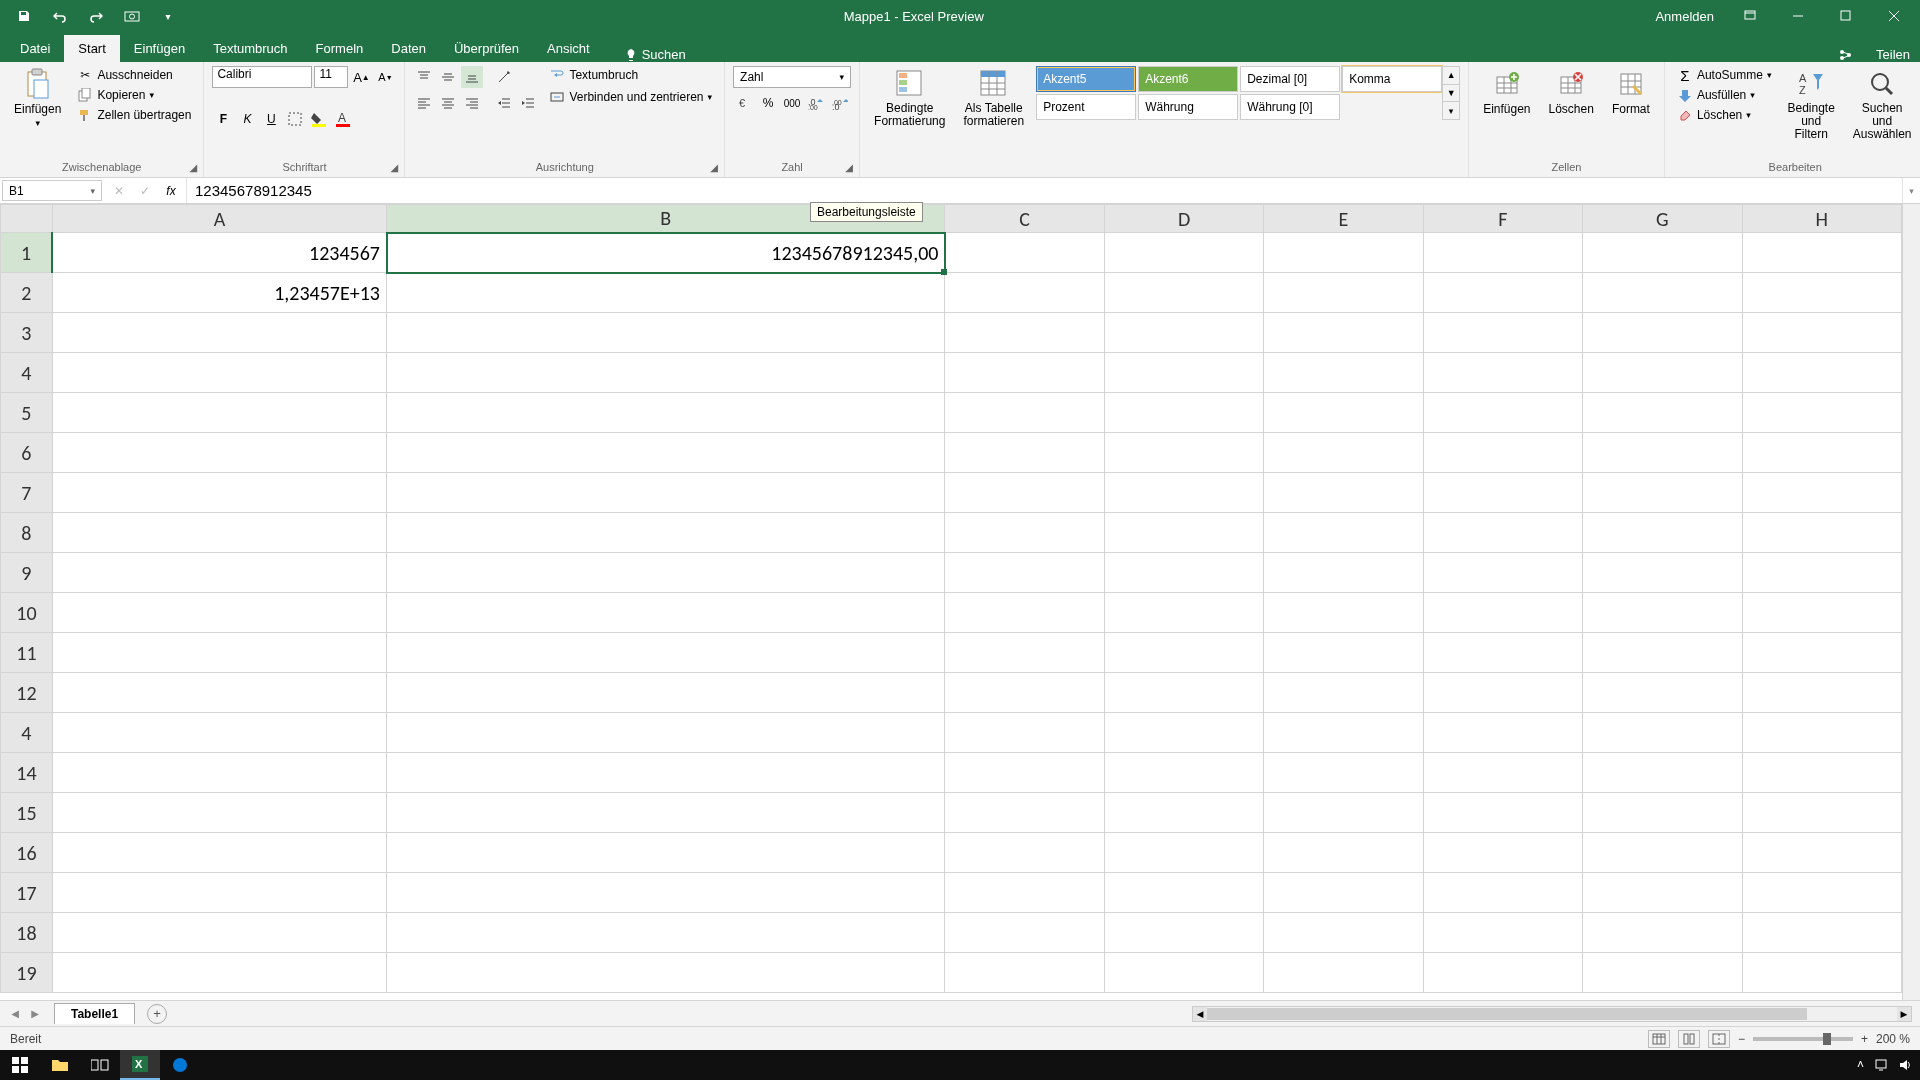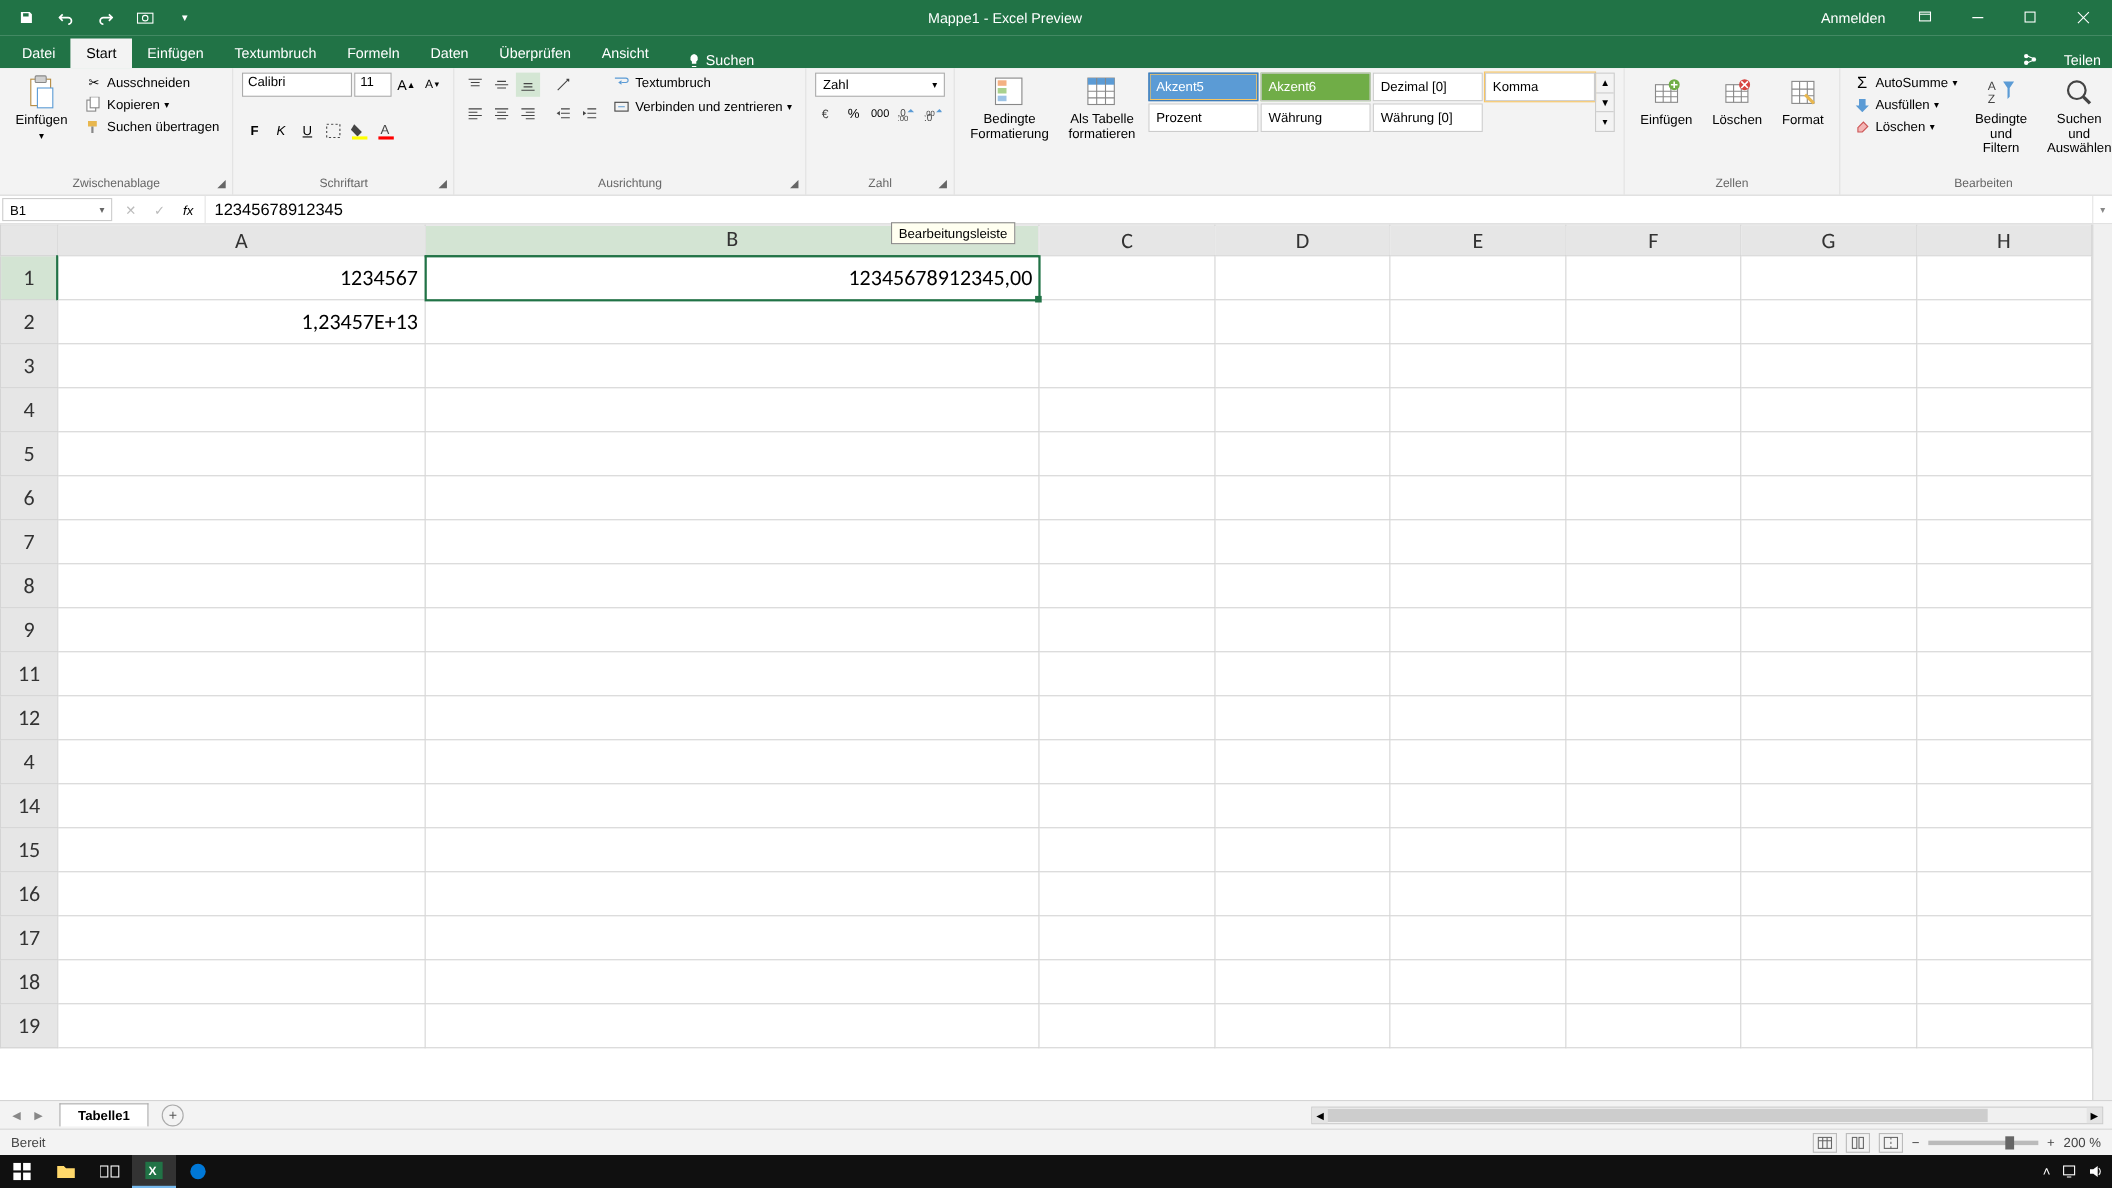--- a/index.html
+++ b/index.html
@@ -11,21 +11,21 @@
 .titlebar-btn { width: 28px; height: 28px; display: flex; align-items: center; justify-content: center; color: #fff; cursor: pointer; }
 .titlebar-center { flex: 1; text-align: center; }
 .titlebar-right { display: flex; align-items: center; gap: 4px; padding-right: 4px; }
 .titlebar-text { font-size: 13px; padding: 0 10px; }
 .win-btn { width: 44px; height: 32px; display: flex; align-items: center; justify-content: center; color: #fff; }
 
 
 .ribbon-tabs { background: #217346; height: 30px; display: flex; align-items: flex-end; padding-left: 6px; }
 .ribbon-tab { padding: 6px 14px; font-size: 13px; color: #fff; cursor: pointer; }
 .ribbon-tab.active { background: #f3f3f3; color: #000000; }
-.ribbon-right { margin-left: auto; padding-right: 10px; display: flex; align-items: flex-start; color: #fff; font-size: 13px; gap: 24px; }
+.ribbon-right { margin-left: auto; padding-right: 10px; display: flex; align-items: flex-end; color: #fff; font-size: 13px; gap: 24px; }
 .search-area { display: flex; align-items: center; color: #fff; margin-left: 20px; font-size: 13px; gap: 4px;}
 
 
 .ribbon { background: #f3f3f3; border-bottom: 1px solid #d4d4d4; height: 116px; display: flex; }
 .ribbon-group { border-right: 1px solid #e1e1e1; padding: 4px 8px 2px 8px; display: flex; flex-direction: column; justify-content: space-between; position: relative; }
 .ribbon-group-label { font-size: 11px; color: #666; text-align: center; padding: 2px 0; }
 .ribbon-group-content { flex: 1; display: flex; align-items: flex-start; gap: 6px; }
 .ribbon-col { display: flex; flex-direction: column; gap: 2px; }
 .ribbon-big-btn { display: flex; flex-direction: column; align-items: center; justify-content: center; padding: 2px 6px; font-size: 12px; gap: 2px; cursor: pointer; }
 .ribbon-small-btn { display: flex; align-items: center; gap: 4px; font-size: 12px; padding: 1px 4px; cursor: pointer; white-space: nowrap; }
@@ -207,21 +207,21 @@
             <span>Kopieren</span> 
             <span style="font-size:9px;">▾</span>
           </div>
         <div class="ribbon-small-btn">
             <span class="ribbon-icon">
               <svg width="14" height="14">
                 <path fill="#e8b74f" d="M2 2h8v5H2z"></path>
                 <path fill="#888" d="M5 7h2v6H5z"></path>
               </svg>
             </span>
-            <span>Suchen übertragen</span>
+            <span>Zellen übertragen</span>
           </div>
       </div>
     </div>
     <div class="ribbon-group-label">Zwischenablage</div>
     <div class="dialog-launcher">◢</div>
   </div>
 
   <div class="ribbon-group">
     <div class="ribbon-group-content ribbon-col" style="gap:20px;">
       <div class="btn-row">
@@ -629,20 +629,31 @@
             <td class="cell"></td>
             <td class="cell"></td>
             <td class="cell"></td>
             <td class="cell"></td>
             <td class="cell"></td>
             <td class="cell"></td>
             <td class="cell"></td>
             <td class="cell"></td>
           </tr>
           <tr>
+            <th class="row-head">10</th>
+            <td class="cell"></td>
+            <td class="cell"></td>
+            <td class="cell"></td>
+            <td class="cell"></td>
+            <td class="cell"></td>
+            <td class="cell"></td>
+            <td class="cell"></td>
+            <td class="cell"></td>
+          </tr>
+          <tr>
             <th class="row-head">11</th>
             <td class="cell"></td>
             <td class="cell"></td>
             <td class="cell"></td>
             <td class="cell"></td>
             <td class="cell"></td>
             <td class="cell"></td>
             <td class="cell"></td>
             <td class="cell"></td>
           </tr>

